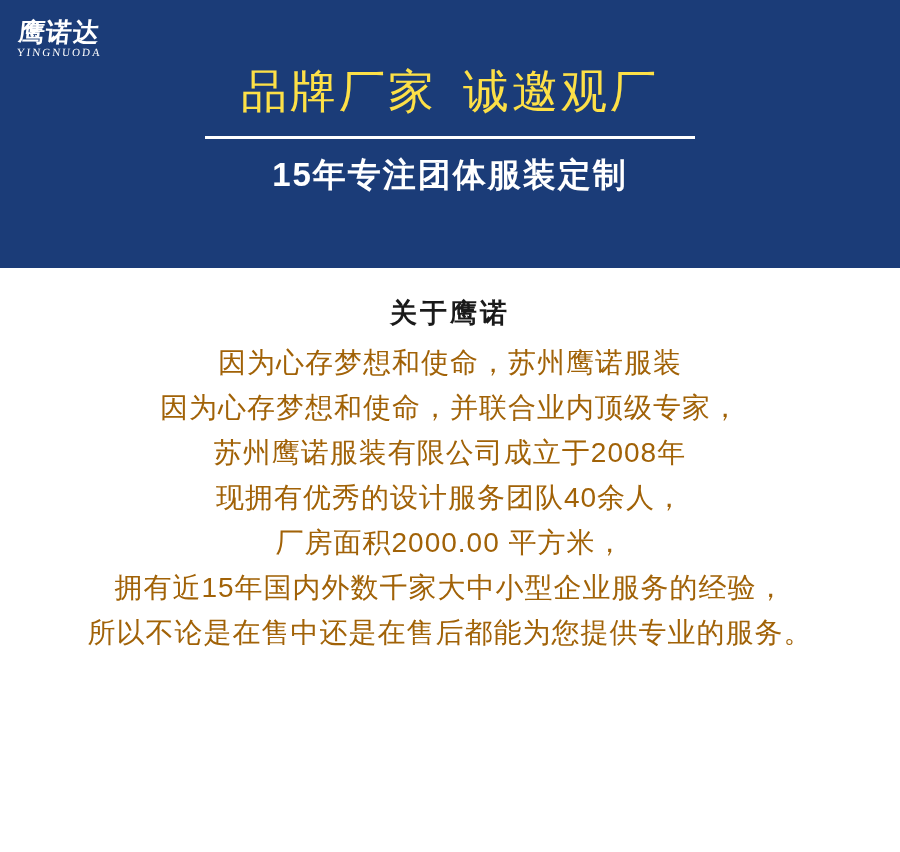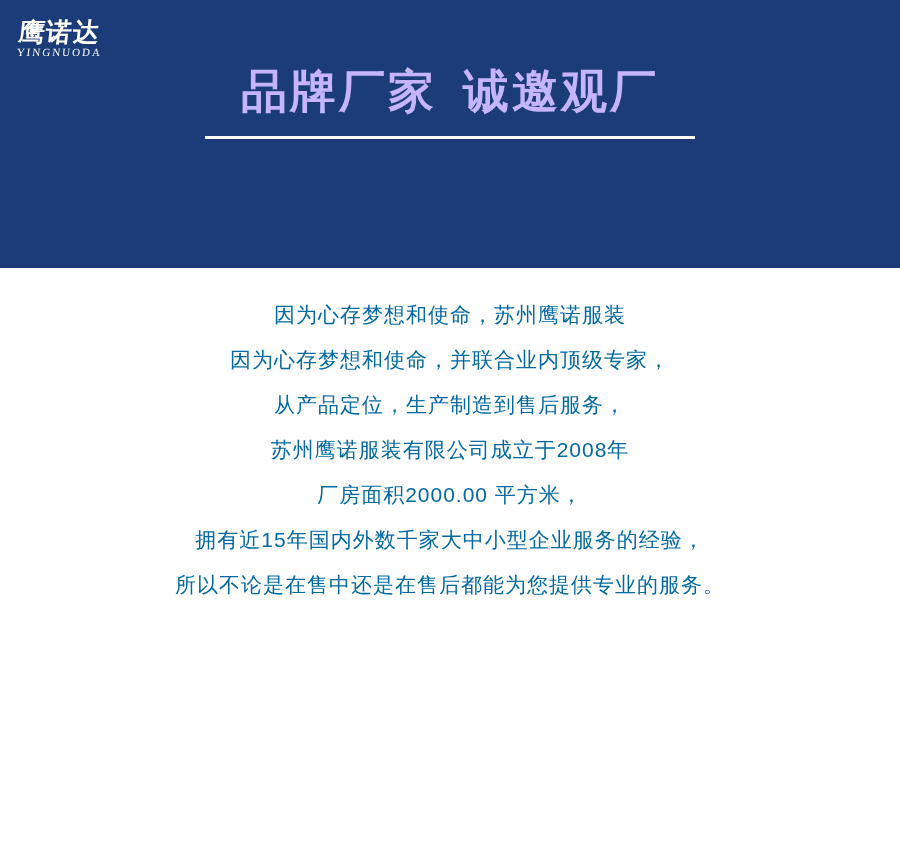--- a/index.html
+++ b/index.html
@@ -58,23 +58,23 @@
     width: 900px;
     height: 268px;
     display: flex;
     flex-direction: column;
     align-items: center;
     justify-content: flex-start;
     padding-top: 62px;
     box-sizing: border-box;
   }
   .banner-title {
-    color: #c4b5fd;
+    color: #fde047;
     font-size: 46px;
-    font-weight: bold;
+    font-weight: normal;
     letter-spacing: 3px;
     line-height: 58px;
     white-space: nowrap;
   }
   .banner-title .gap {
     display: inline-block;
     width: 26px;
   }
   .banner-rule {
     width: 490px;
@@ -102,22 +102,22 @@
     font-weight: bold;
     color: #1a1a1a;
     letter-spacing: 3px;
     line-height: 42px;
     margin-bottom: 6px;
   }
   .about-lines {
     display: block;
   }
   .about-line {
-    font-size: 21px;
-    color: #0369a1;
+    font-size: 28px;
+    color: #a16207;
     line-height: 45px;
     letter-spacing: 1px;
     white-space: nowrap;
   }
 </style>
 </head>
 <body>
 
 <div class="page">
 
@@ -126,29 +126,31 @@
     <div class="logo">
       <span>鹰诺达</span>
       <span class="logo-sub">YINGNUODA</span>
     </div>
 
     <div class="banner-inner">
       <div class="banner-title">
         <span>品牌厂家</span><span class="gap"></span><span>诚邀观厂</span>
       </div>
       <div class="banner-rule"></div>
+      <div class="banner-subtitle">15年专注团体服装定制</div>
     </div>
 
   </div>
 
   <div class="about">
+    <div class="about-heading">关于鹰诺</div>
     <div class="about-lines">
       <div class="about-line">因为心存梦想和使命，苏州鹰诺服装</div>
       <div class="about-line">因为心存梦想和使命，并联合业内顶级专家，</div>
-      <div class="about-line">从产品定位，生产制造到售后服务，</div>
       <div class="about-line">苏州鹰诺服装有限公司成立于2008年</div>
+      <div class="about-line">现拥有优秀的设计服务团队40余人，</div>
       <div class="about-line">厂房面积2000.00 平方米，</div>
       <div class="about-line">拥有近15年国内外数千家大中小型企业服务的经验，</div>
       <div class="about-line">所以不论是在售中还是在售后都能为您提供专业的服务。</div>
     </div>
   </div>
 
 </div>
 
 </body></html>

